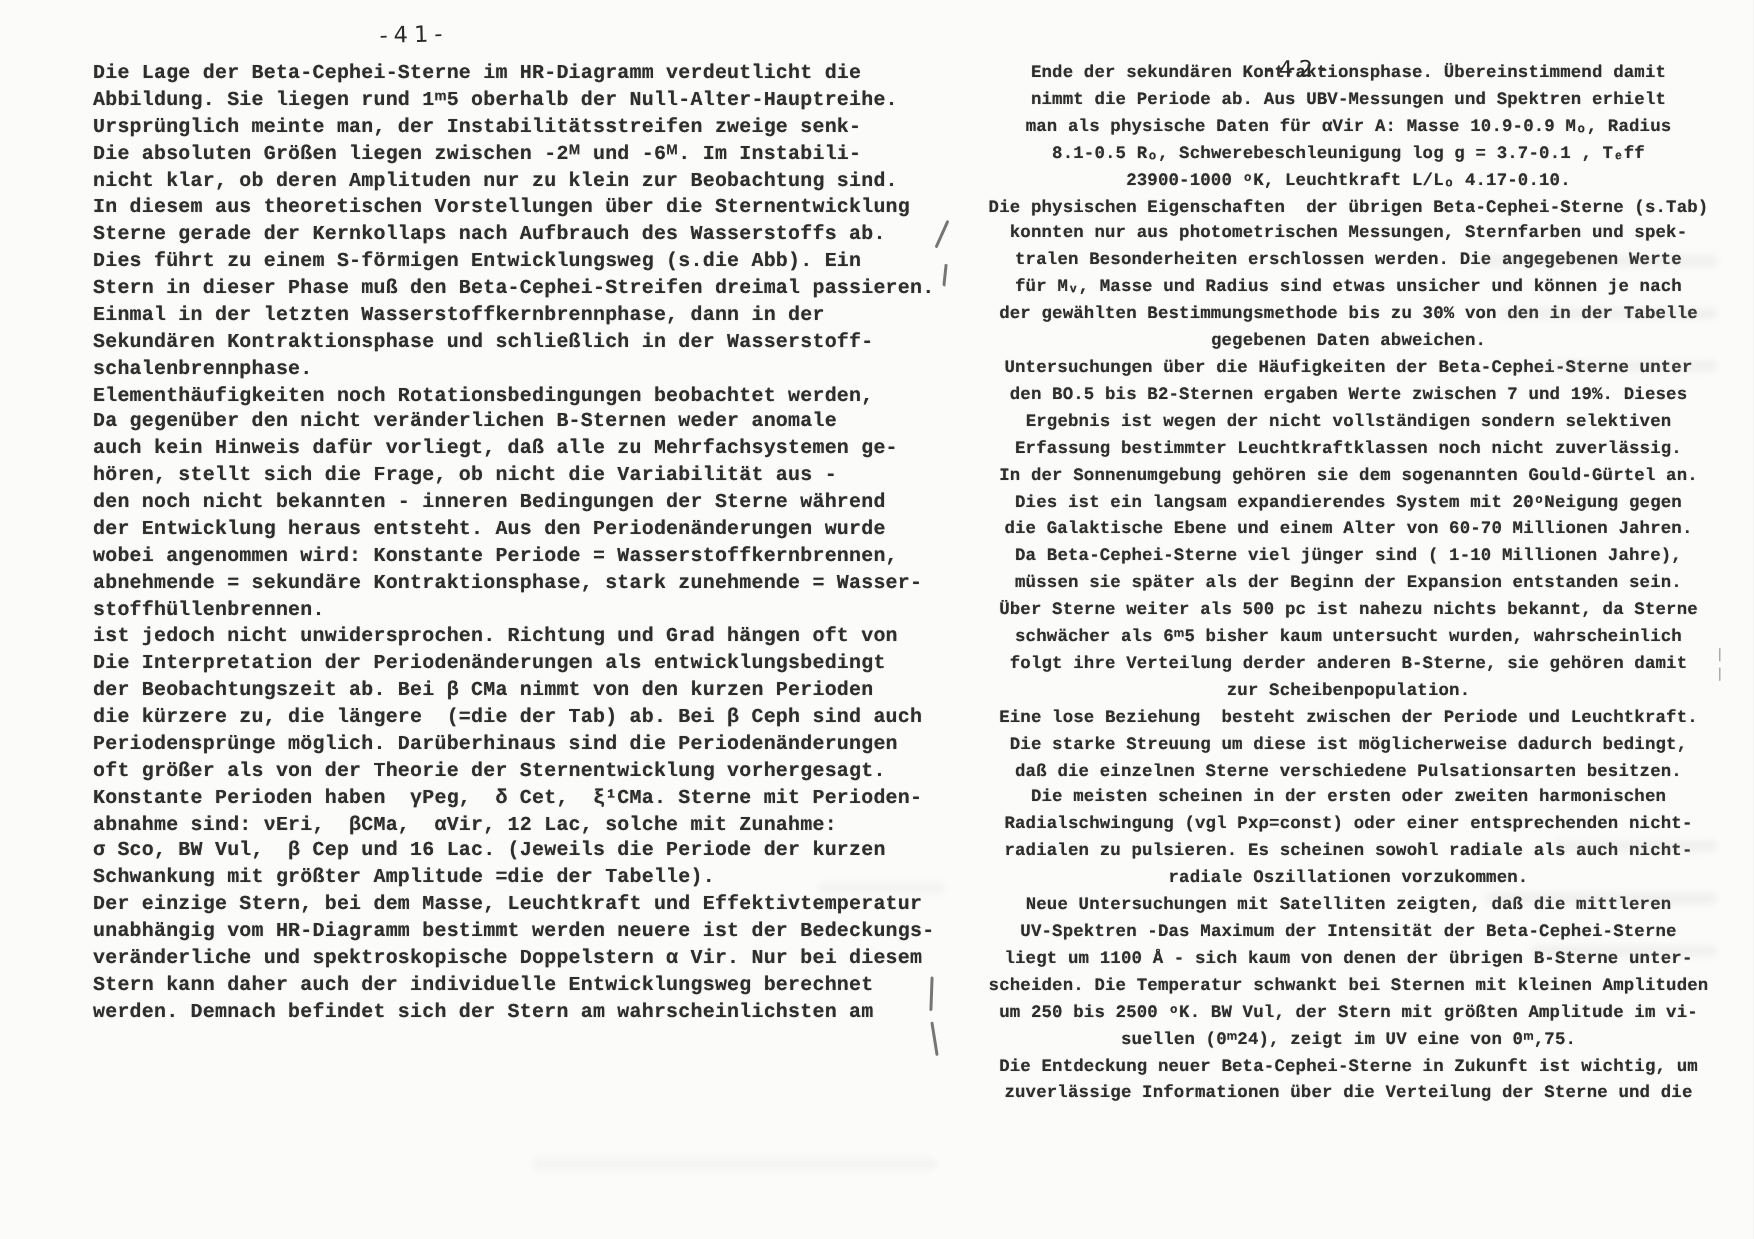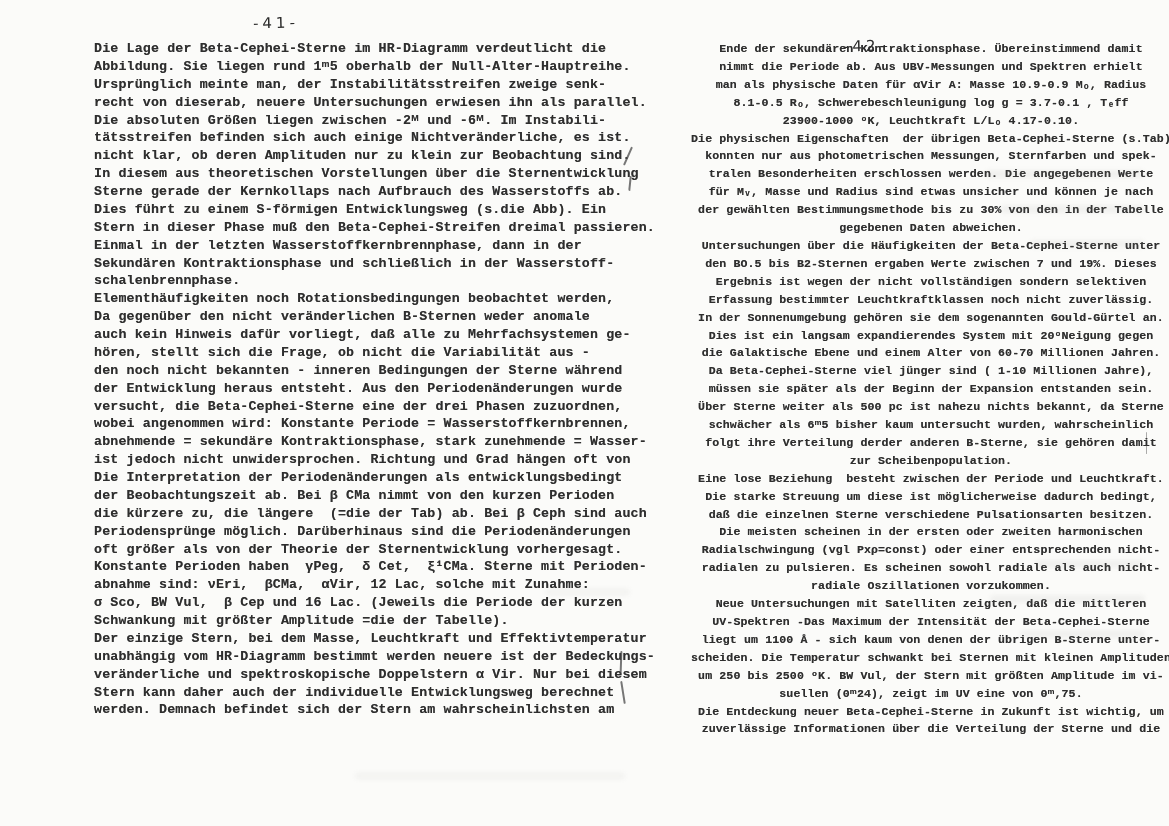--- a/index.html
+++ b/index.html
@@ -12,21 +12,20 @@
     width: 1169px;
     height: 826px;
     background: var(--paper, #fbfbf9);
     overflow: hidden;
     font-family: "Liberation Mono", "DejaVu Sans Mono", monospace;
     color: var(--ink, #2e2e2e);
   }
   .page {
     position: absolute;
     top: 40px;
-    margin-left: 32px;
   }
   .page-left { left: 62px;  width: 586px; }
   .page-right { left: 657px; width: 484px; }
 
   .line {
     white-space: pre;
     font-weight: bold;
     text-shadow: 0 0 0.6px rgba(40,40,40,0.55);
   }
   .page-left .line {
@@ -91,40 +90,38 @@
 
   <div class="page-number left">-41-</div>
 
   <div class="page-number right">-42-</div>
 
   <section class="page page-left">
     <div class="lines">
         <div class="line">Die Lage der Beta-Cephei-Sterne im HR-Diagramm verdeutlicht die</div>
         <div class="line">Abbildung. Sie liegen rund 1ᵐ5 oberhalb der Null-Alter-Hauptreihe.</div>
         <div class="line">Ursprünglich meinte man, der Instabilitätsstreifen zweige senk-</div>
-        <div class="line">recht von dieserab, neuere Untersuchungen erwiesen ihn als parallel.</div>
         <div class="line">Die absoluten Größen liegen zwischen -2ᴹ und -6ᴹ. Im Instabili-</div>
-        <div class="line">tätsstreifen befinden sich auch einige Nichtveränderliche, es ist.</div>
         <div class="line">nicht klar, ob deren Amplituden nur zu klein zur Beobachtung sind.</div>
         <div class="line">In diesem aus theoretischen Vorstellungen über die Sternentwicklung</div>
         <div class="line">Sterne gerade der Kernkollaps nach Aufbrauch des Wasserstoffs ab.</div>
         <div class="line">Dies führt zu einem S-förmigen Entwicklungsweg (s.die Abb). Ein</div>
         <div class="line">Stern in dieser Phase muß den Beta-Cephei-Streifen dreimal passieren.</div>
         <div class="line">Einmal in der letzten Wasserstoffkernbrennphase, dann in der</div>
         <div class="line">Sekundären Kontraktionsphase und schließlich in der Wasserstoff-</div>
         <div class="line">schalenbrennphase.</div>
         <div class="line">Elementhäufigkeiten noch Rotationsbedingungen beobachtet werden,</div>
         <div class="line">Da gegenüber den nicht veränderlichen B-Sternen weder anomale</div>
         <div class="line">auch kein Hinweis dafür vorliegt, daß alle zu Mehrfachsystemen ge-</div>
         <div class="line">hören, stellt sich die Frage, ob nicht die Variabilität aus -</div>
         <div class="line">den noch nicht bekannten - inneren Bedingungen der Sterne während</div>
         <div class="line">der Entwicklung heraus entsteht. Aus den Periodenänderungen wurde</div>
-        <div class="line">versucht, die Beta-Cephei-Sterne eine der drei Phasen zuzuordnen,</div>
         <div class="line">wobei angenommen wird: Konstante Periode = Wasserstoffkernbrennen,</div>
         <div class="line">abnehmende = sekundäre Kontraktionsphase, stark zunehmende = Wasser-</div>
+        <div class="line">stoffhüllenbrennen.</div>
         <div class="line">ist jedoch nicht unwidersprochen. Richtung und Grad hängen oft von</div>
         <div class="line">Die Interpretation der Periodenänderungen als entwicklungsbedingt</div>
         <div class="line">der Beobachtungszeit ab. Bei β CMa nimmt von den kurzen Perioden</div>
         <div class="line">die kürzere zu, die längere  (=die der Tab) ab. Bei β Ceph sind auch</div>
         <div class="line">Periodensprünge möglich. Darüberhinaus sind die Periodenänderungen</div>
         <div class="line">oft größer als von der Theorie der Sternentwicklung vorhergesagt.</div>
         <div class="line">Konstante Perioden haben  γPeg,  δ Cet,  ξ¹CMa. Sterne mit Perioden-</div>
         <div class="line">abnahme sind: νEri,  βCMa,  αVir, 12 Lac, solche mit Zunahme:</div>
         <div class="line">σ Sco, BW Vul,  β Cep und 16 Lac. (Jeweils die Periode der kurzen</div>
         <div class="line">Schwankung mit größter Amplitude =die der Tabelle).</div>

